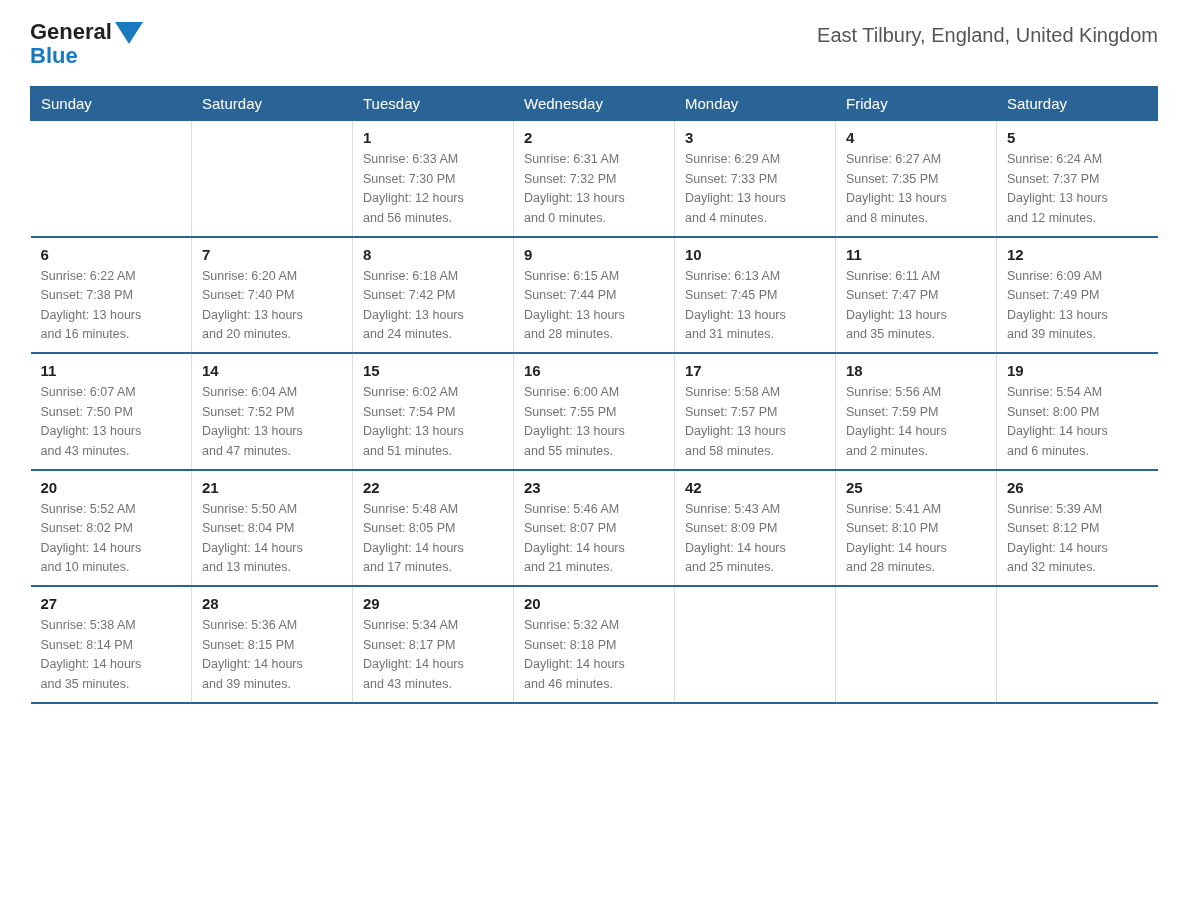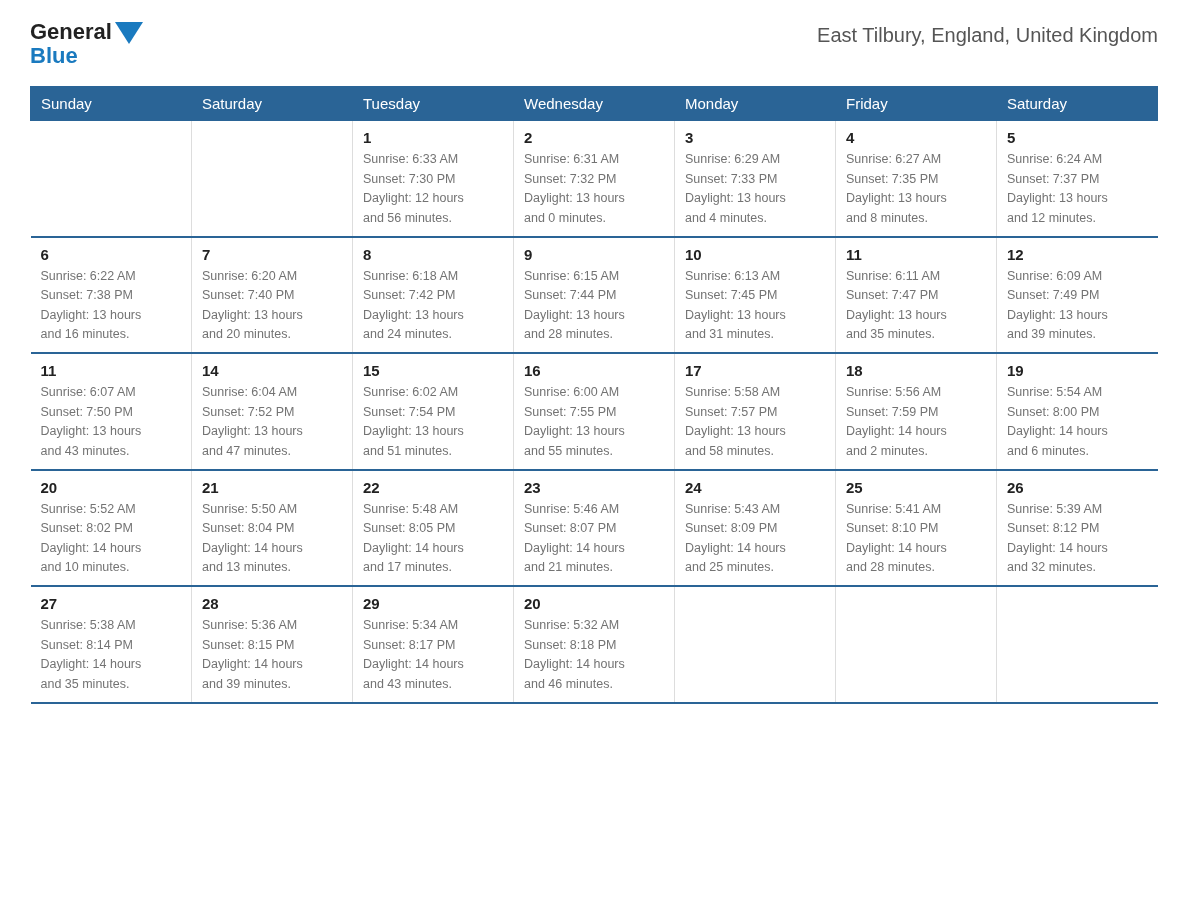--- a/index.html
+++ b/index.html
@@ -211,21 +211,21 @@
         </td>
         <td>
           <span class="day-number">22</span>
           <div class="day-info">Sunrise: 5:48 AM<br>Sunset: 8:05 PM<br>Daylight: 14 hours<br>and 17 minutes.</div>
         </td>
         <td>
           <span class="day-number">23</span>
           <div class="day-info">Sunrise: 5:46 AM<br>Sunset: 8:07 PM<br>Daylight: 14 hours<br>and 21 minutes.</div>
         </td>
         <td>
-          <span class="day-number">24</span>
+          <span class="day-number">42</span>
           <div class="day-info">Sunrise: 5:43 AM<br>Sunset: 8:09 PM<br>Daylight: 14 hours<br>and 25 minutes.</div>
         </td>
         <td>
           <span class="day-number">25</span>
           <div class="day-info">Sunrise: 5:41 AM<br>Sunset: 8:10 PM<br>Daylight: 14 hours<br>and 28 minutes.</div>
         </td>
         <td>
           <span class="day-number">26</span>
           <div class="day-info">Sunrise: 5:39 AM<br>Sunset: 8:12 PM<br>Daylight: 14 hours<br>and 32 minutes.</div>
         </td>

